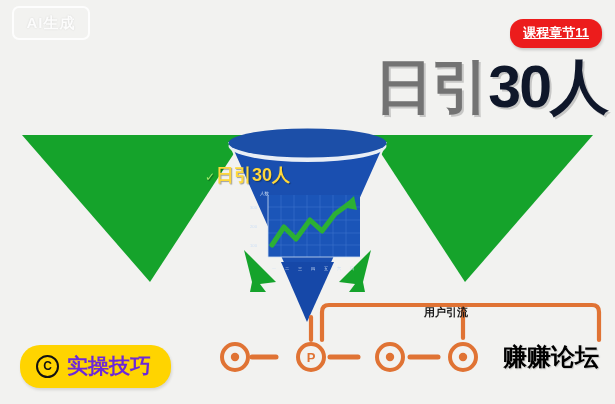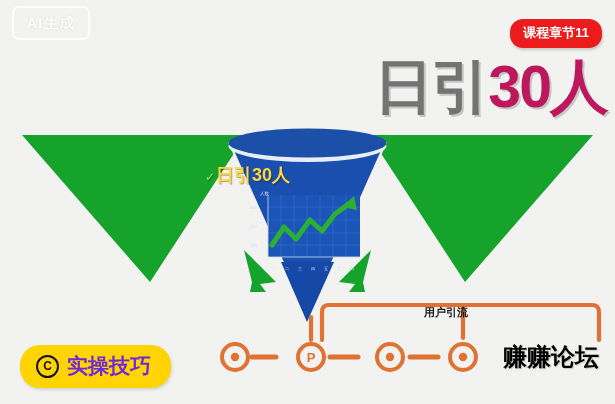--- a/index.html
+++ b/index.html
@@ -48,34 +48,35 @@
 
   #bigright{
     position:absolute;right:8px;top:58px;
     font-size:59px;font-weight:bold;
     letter-spacing:-2px;white-space:nowrap;
     line-height:1;
     z-index:30;
     text-shadow:2px 2px 0 rgba(90,90,90,.28);
   }
   #bigright .g{color:#737373;}
-  #bigright .b{color:#be185d;}
+  #bigright .b{color:#0f172a;}
 
   
   #chapter-badge{
     position:absolute;right:13px;top:19px;
     background:#ec1c1c;
     color:#fff;
     font-size:13px;font-weight:bold;
     padding:5px 13px 6px 13px;
     border-radius:13px;
     letter-spacing:0px;
     white-space:nowrap;
     z-index:35;
     box-shadow:1px 2px 3px rgba(0,0,0,.18);
+    text-decoration:underline;
   }
 
   
   .wing{position:absolute;top:0;left:0;width:615px;height:404px;z-index:8;pointer-events:none;}
 
   
   #funnel{position:absolute;left:0;top:0;width:615px;height:404px;z-index:12;pointer-events:none;}
 
   
   #funnel-label{

